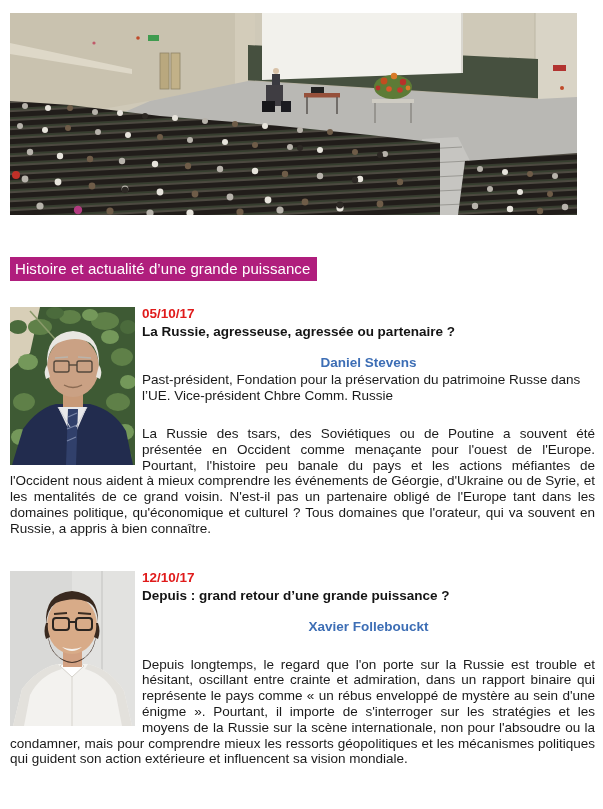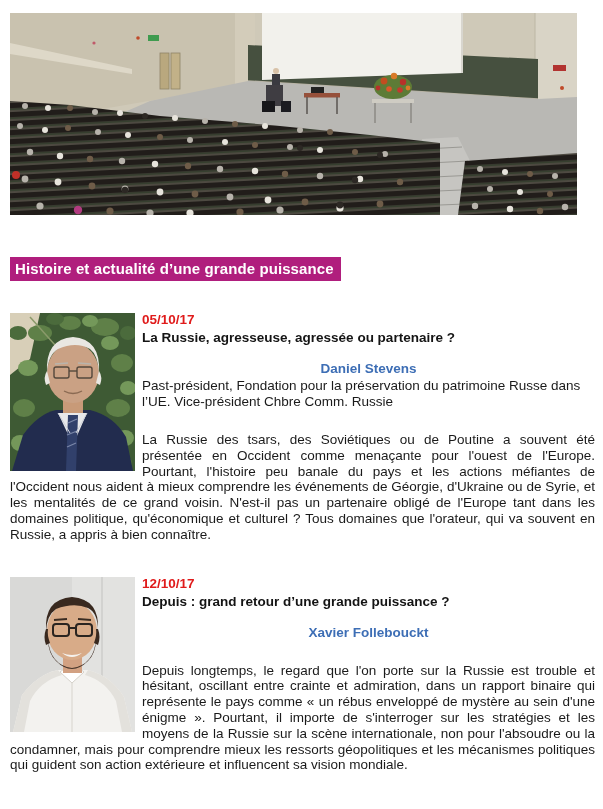--- a/index.html
+++ b/index.html
@@ -14,29 +14,29 @@
 
   
   .hero{width:567px;height:202px;display:block;}
 
   
   .banner{
     display:inline-block;
     margin-top:42px;
     background:#b01e7d;
     color:#ffffff;
-    font-weight:bold;
+    font-weight:normal;
     font-size:15px;
     line-height:17px;
     padding:3px 7px 4px 5px;
     letter-spacing:.1px;
   }
 
   
-  .entry{margin-top:30px;overflow:visible;}
+  .entry{margin-top:24px;overflow:visible;}
   .entry + .entry{margin-top:32px;}
   .entry::after{content:"";display:block;clear:both;}
   .portrait{
     float:left;
     margin:2px 7px 4px 0;
     display:block;
   }
   .portrait svg{display:block;}
   .date{font-weight:bold;color:#e01b1b;font-size:13.5px;line-height:17px;}
   .title{font-weight:bold;color:#141414;font-size:13.5px;line-height:18px;margin:1px 0 0;}

